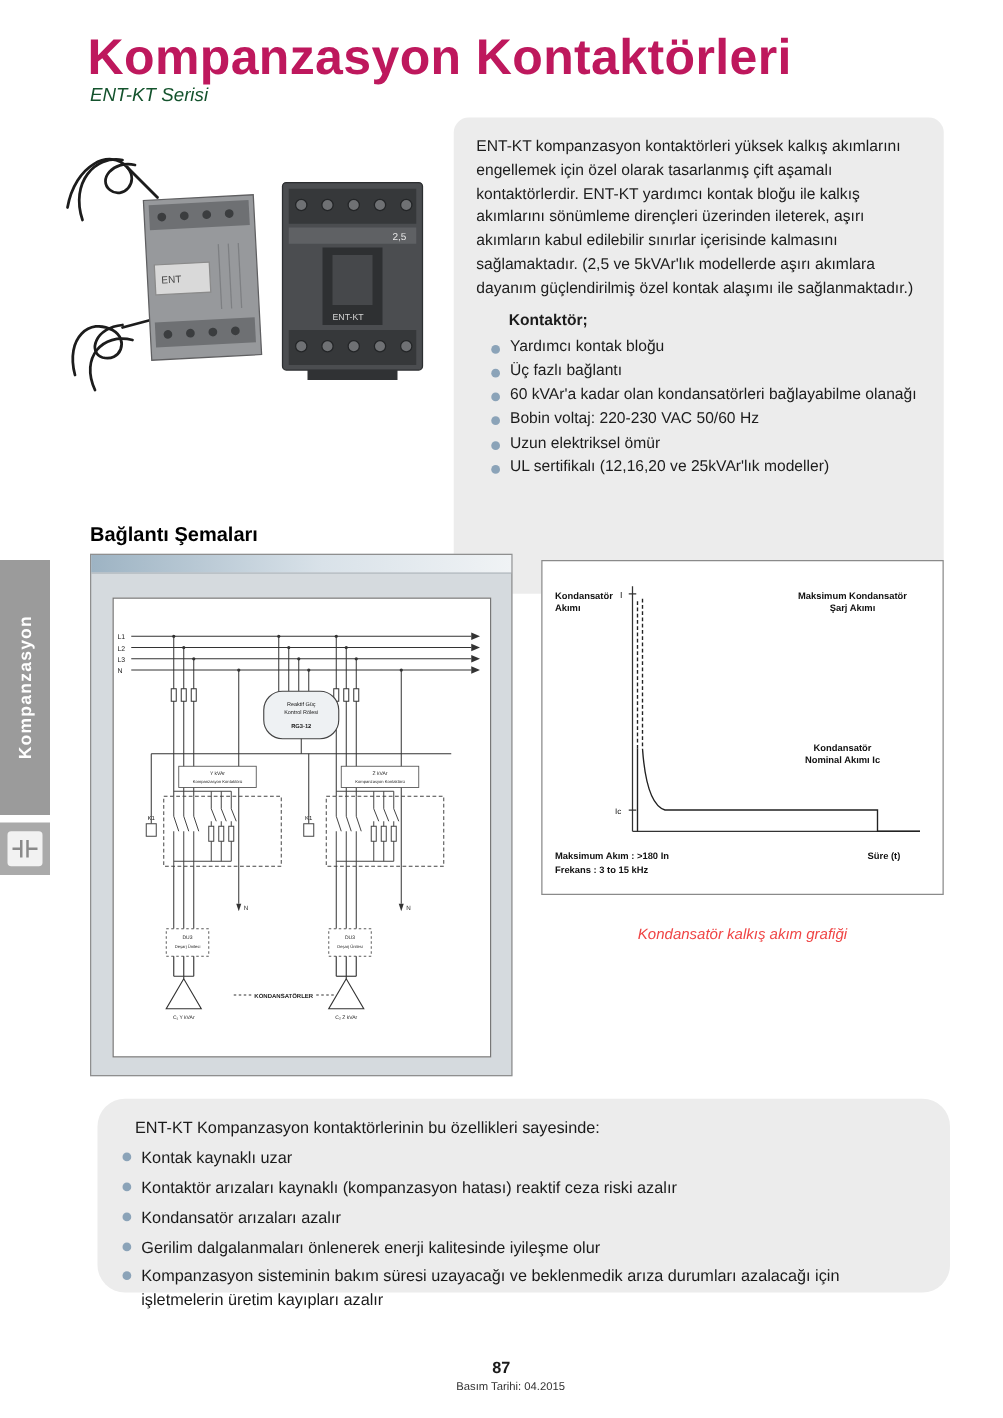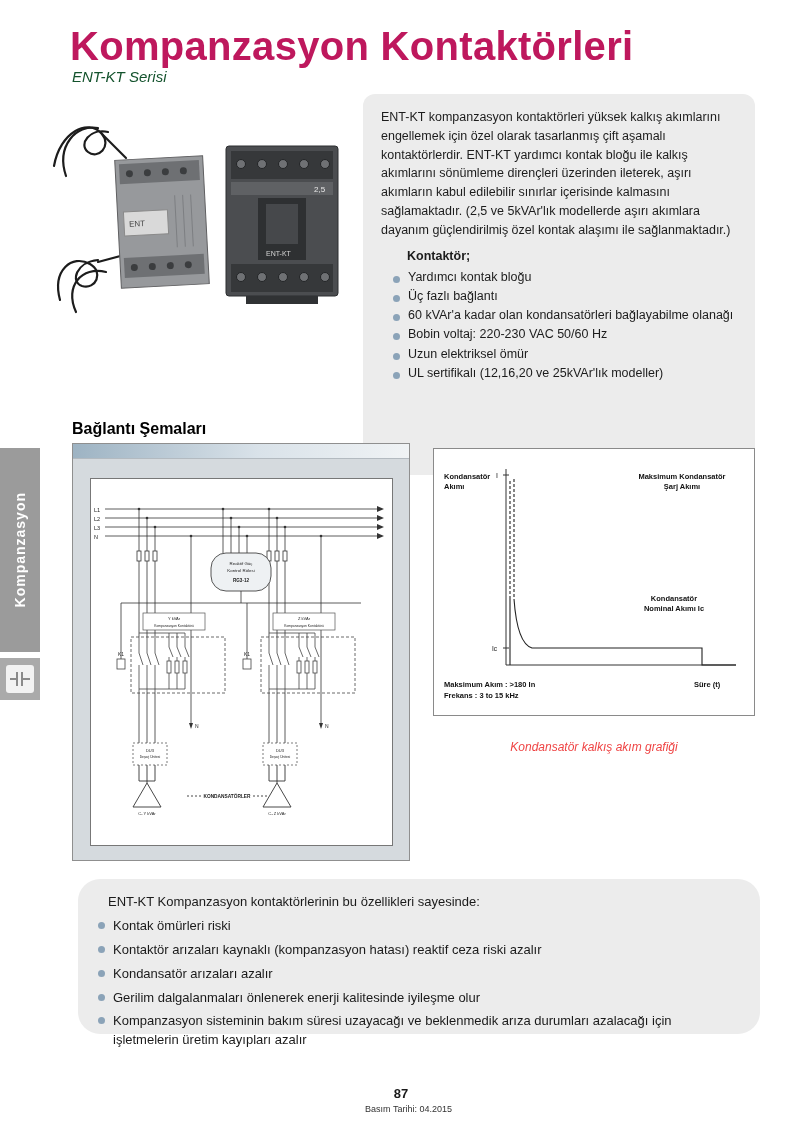--- a/index.html
+++ b/index.html
@@ -384,21 +384,21 @@
       <text x="10" y="249" font-size="7.5" font-weight="bold" fill="#111">Frekans : 3 to 15 kHz</text>
       <text x="260" y="238" font-size="7.5" font-weight="bold" fill="#111">Süre (t)</text>
     </svg>
   </div>
   <div class="graph-caption">Kondansatör kalkış akım grafiği</div>
 
   <div class="benefits-box">
     <p class="benefits-intro">ENT-KT Kompanzasyon kontaktörlerinin bu özellikleri sayesinde:</p>
     <div class="benefit-item">
       <span class="bullet"></span>
-      <span>Kontak ömürleri riski</span>
+      <span>Kontak kaynaklı uzar</span>
     </div>
     <div class="benefit-item">
       <span class="bullet"></span>
       <span>Kontaktör arızaları kaynaklı (kompanzasyon hatası) reaktif ceza riski azalır</span>
     </div>
     <div class="benefit-item">
       <span class="bullet"></span>
       <span>Kondansatör arızaları azalır</span>
     </div>
     <div class="benefit-item">

